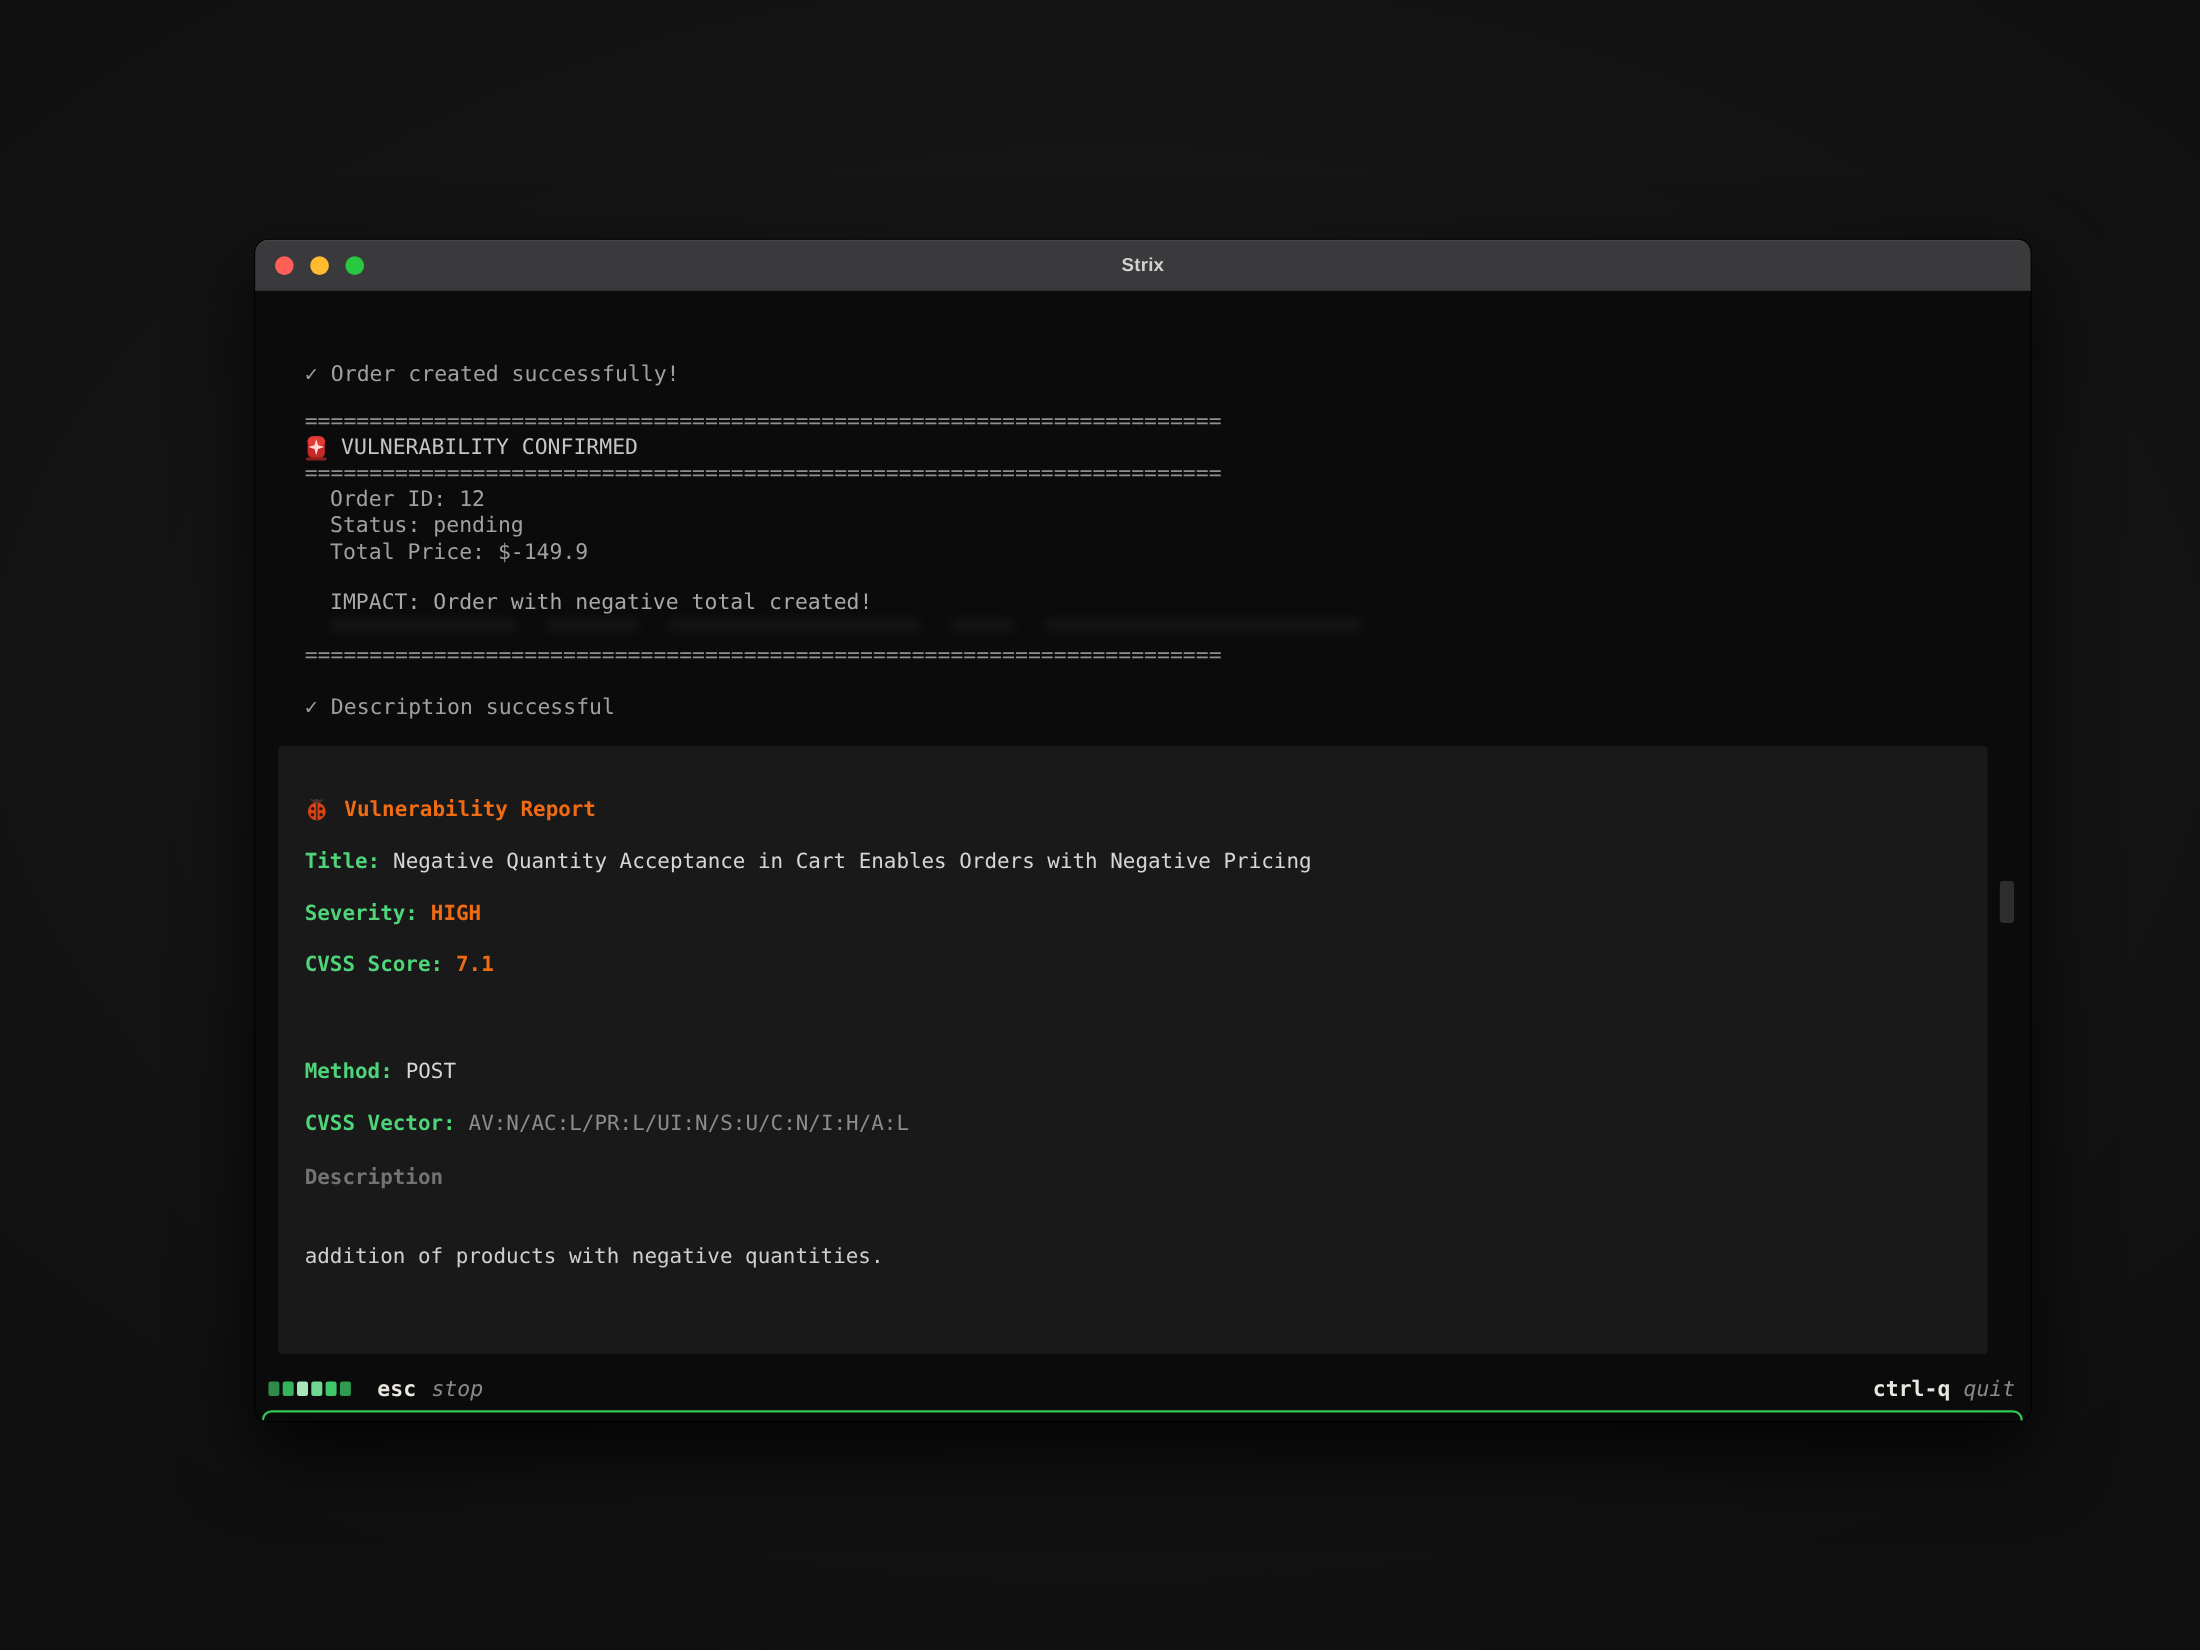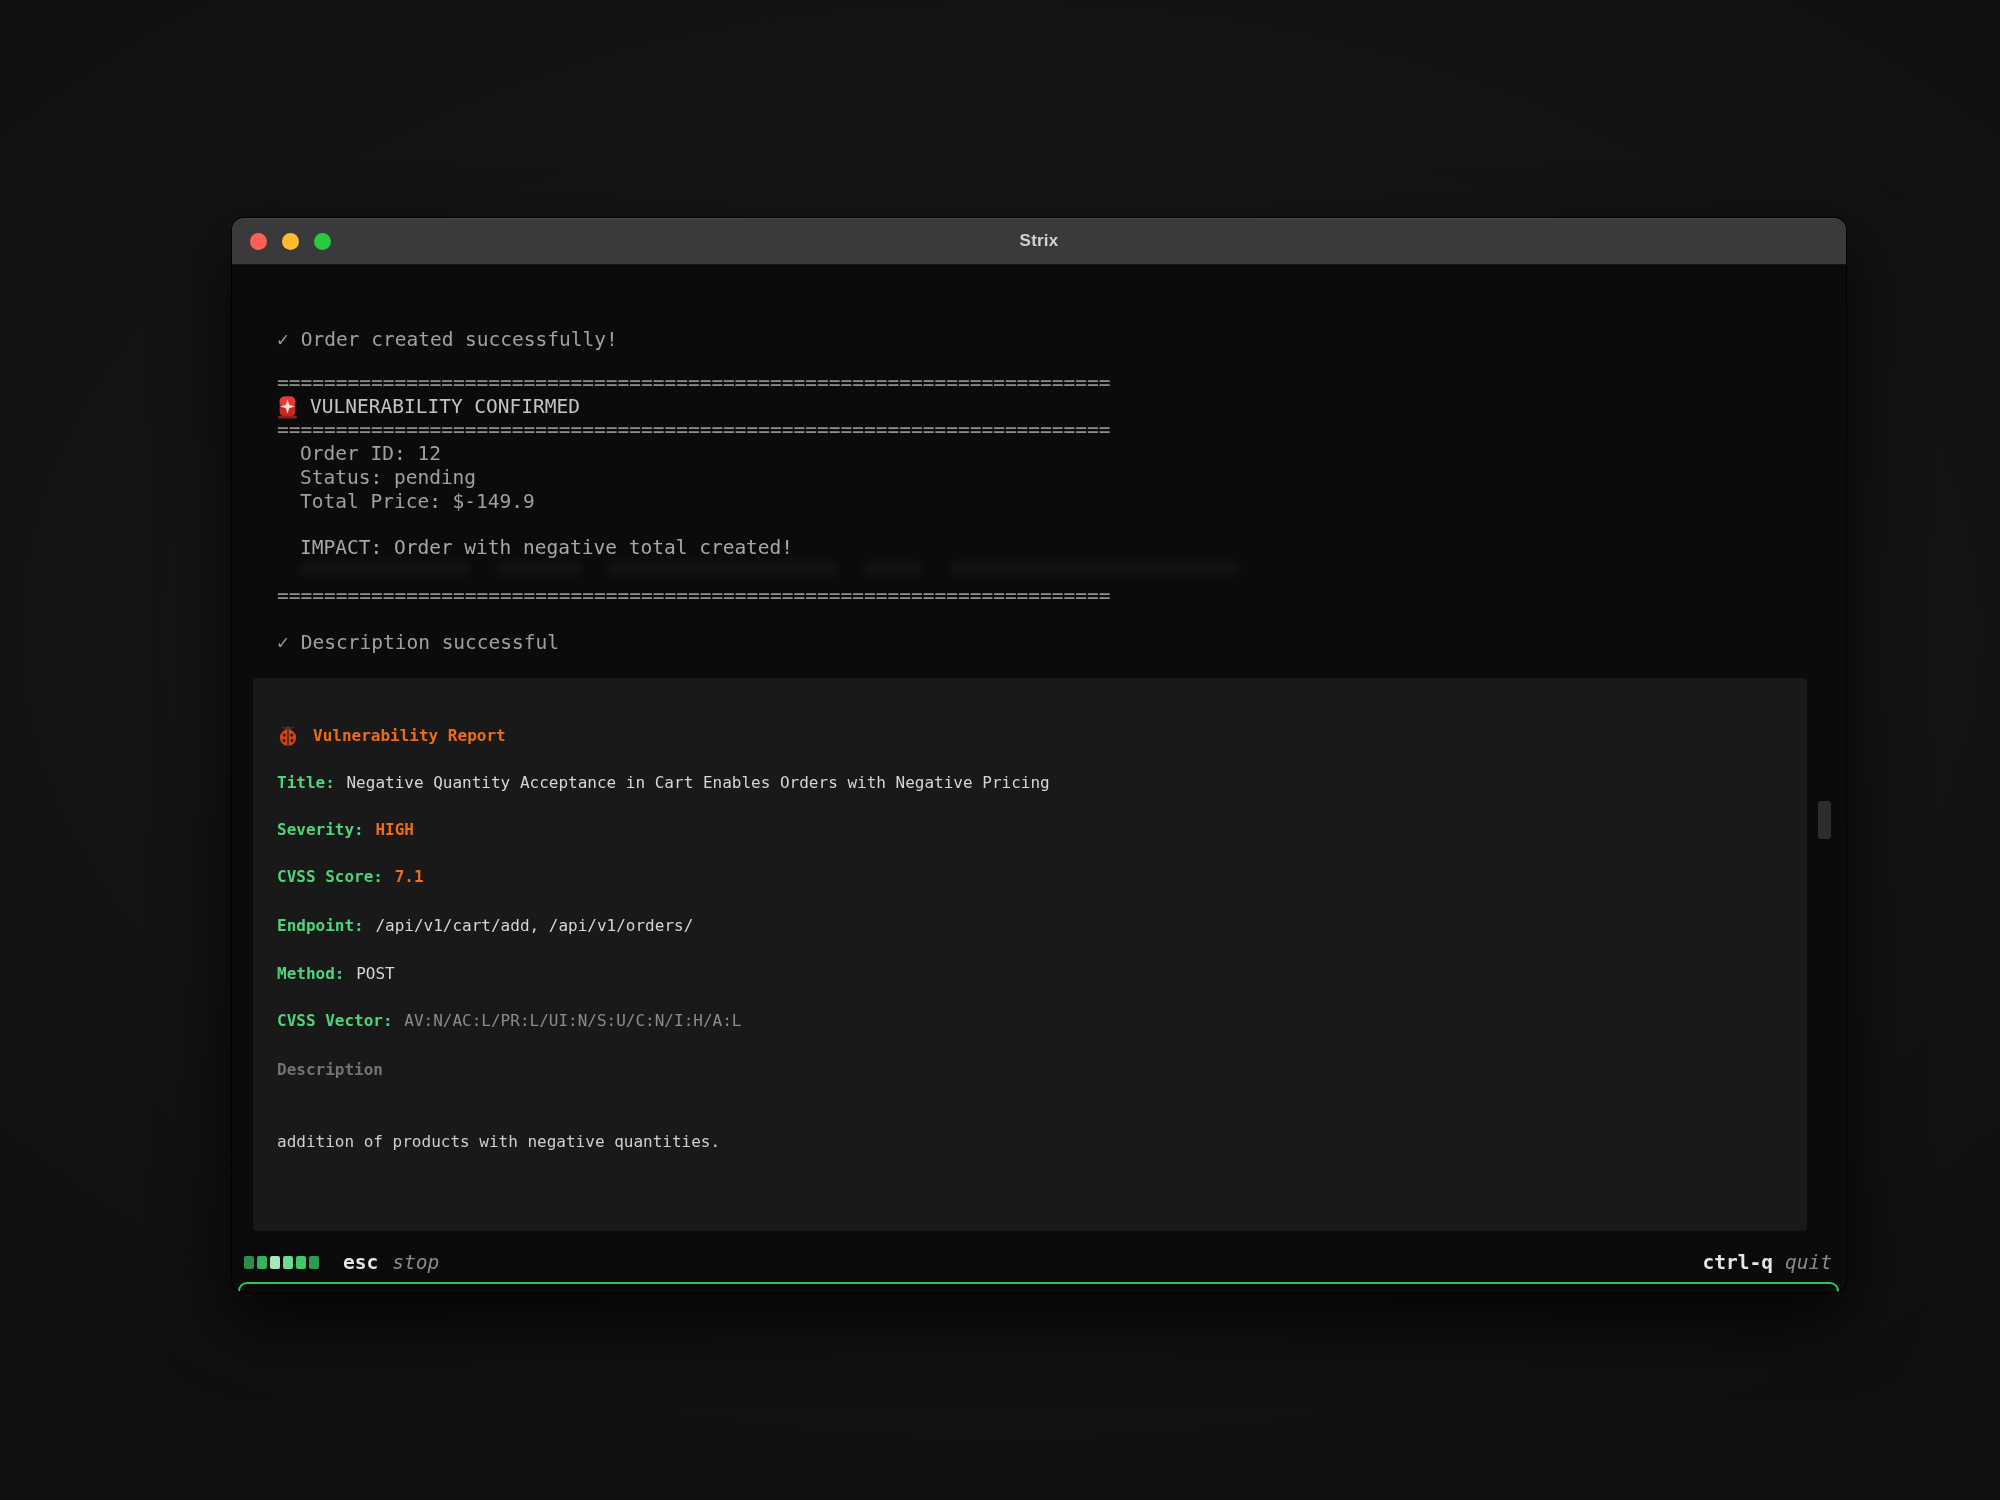--- a/index.html
+++ b/index.html
@@ -42,21 +42,21 @@
   .check{display:inline-block;margin-right:12px;color:#9c9c9c;}
   .iconrow{display:flex;align-items:center;gap:12px;}
   .smudge{position:absolute;left:68px;top:298px;display:flex;gap:26px;filter:blur(4px);opacity:.55;}
   .smudge i{display:block;height:13px;border-radius:6px;background:#1b1b1b;}
 
   
   .panel{
     position:absolute;left:21px;top:414px;width:1554px;height:553px;
     background:#191919;border-radius:4px;overflow:hidden;
   }
-  .p-row{position:absolute;left:24px;white-space:pre;font-size:16px;line-height:24px;color:#d6d6d6;}
+  .p-row{position:absolute;left:24px;white-space:pre;font-size:19px;line-height:24px;color:#d6d6d6;}
   .p-head{display:flex;align-items:center;gap:14px;color:#ef6c15;font-weight:bold;}
   .lbl{color:#4fd47a;font-weight:bold;margin-right:11.7px;}
   .val-orange{color:#ef6c15;font-weight:bold;}
   .val-dim{color:#8c8c8c;}
   .desc-head{color:#737373;font-weight:bold;}
   .desc{color:#cfcfcf;}
   .desc div{height:24px;}
 
   .scroll-thumb{position:absolute;left:1586px;top:537px;width:13px;height:38px;background:#2d2d2d;border-radius:3px;}
 
@@ -146,21 +146,20 @@
           </svg>
           <span>Vulnerability Report</span>
         </div>
 
         <div class="p-row" style="top:93px"><span class="lbl">Title:</span><span>Negative Quantity Acceptance in Cart Enables Orders with Negative Pricing</span></div>
 
         <div class="p-row" style="top:140px"><span class="lbl">Severity:</span><span class="val-orange">HIGH</span></div>
 
         <div class="p-row" style="top:187px"><span class="lbl">CVSS Score:</span><span class="val-orange">7.1</span></div>
 
-        <div class="p-row" style="top:236px"><span class="lbl">Endpoint:</span><span>/api/v1/cart/add, /api/v1/orders/</span></div>
 
         <div class="p-row" style="top:284px"><span class="lbl">Method:</span><span>POST</span></div>
 
         <div class="p-row" style="top:331px"><span class="lbl">CVSS Vector:</span><span class="val-dim">AV:N/AC:L/PR:L/UI:N/S:U/C:N/I:H/A:L</span></div>
 
         <div class="p-row desc-head" style="top:380px">Description</div>
 
         <div class="p-row desc" style="top:404px">
           <div>addition of products with negative quantities.</div>
           

